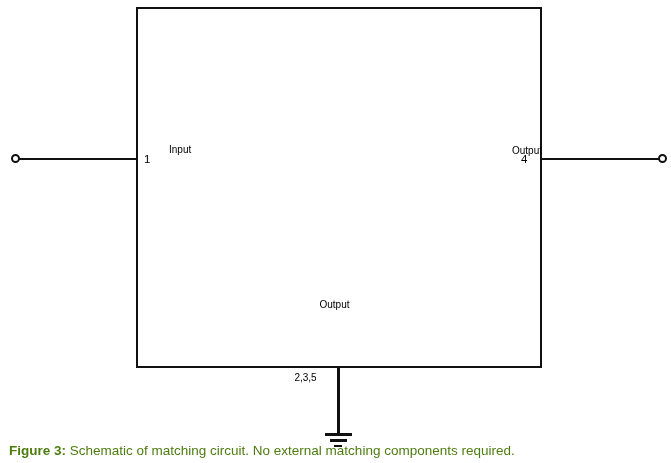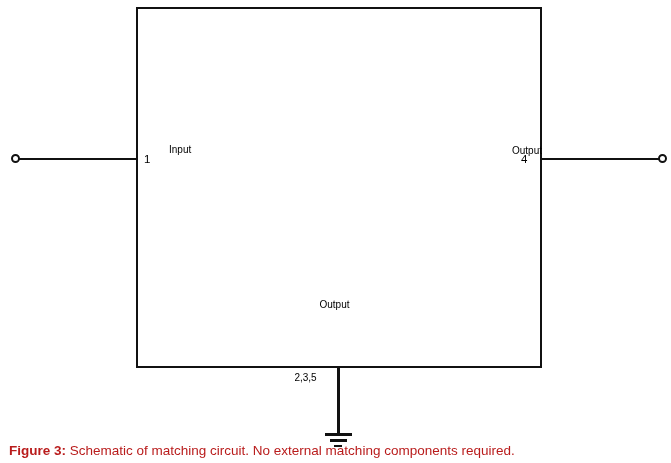--- a/index.html
+++ b/index.html
@@ -105,21 +105,21 @@
   .gnd-bar-2 { top: 439px; width: 17px; height: 3px; left: 330px; }
   .gnd-bar-3 { top: 445px; width: 8px;  height: 2px; left: 334px; }
 
   
   .caption {
     position: absolute;
     left: 9px;
     top: 443px;
     font-size: 13.5px;
     line-height: 16px;
-    color: #b91c1c;
+    color: #4d7c0f;
     white-space: nowrap;
   }
   .caption b { font-weight: bold; }
 </style>
 </head>
 <body>
 
 <div id="canvas">
 
   <div class="terminal terminal-in"></div>

